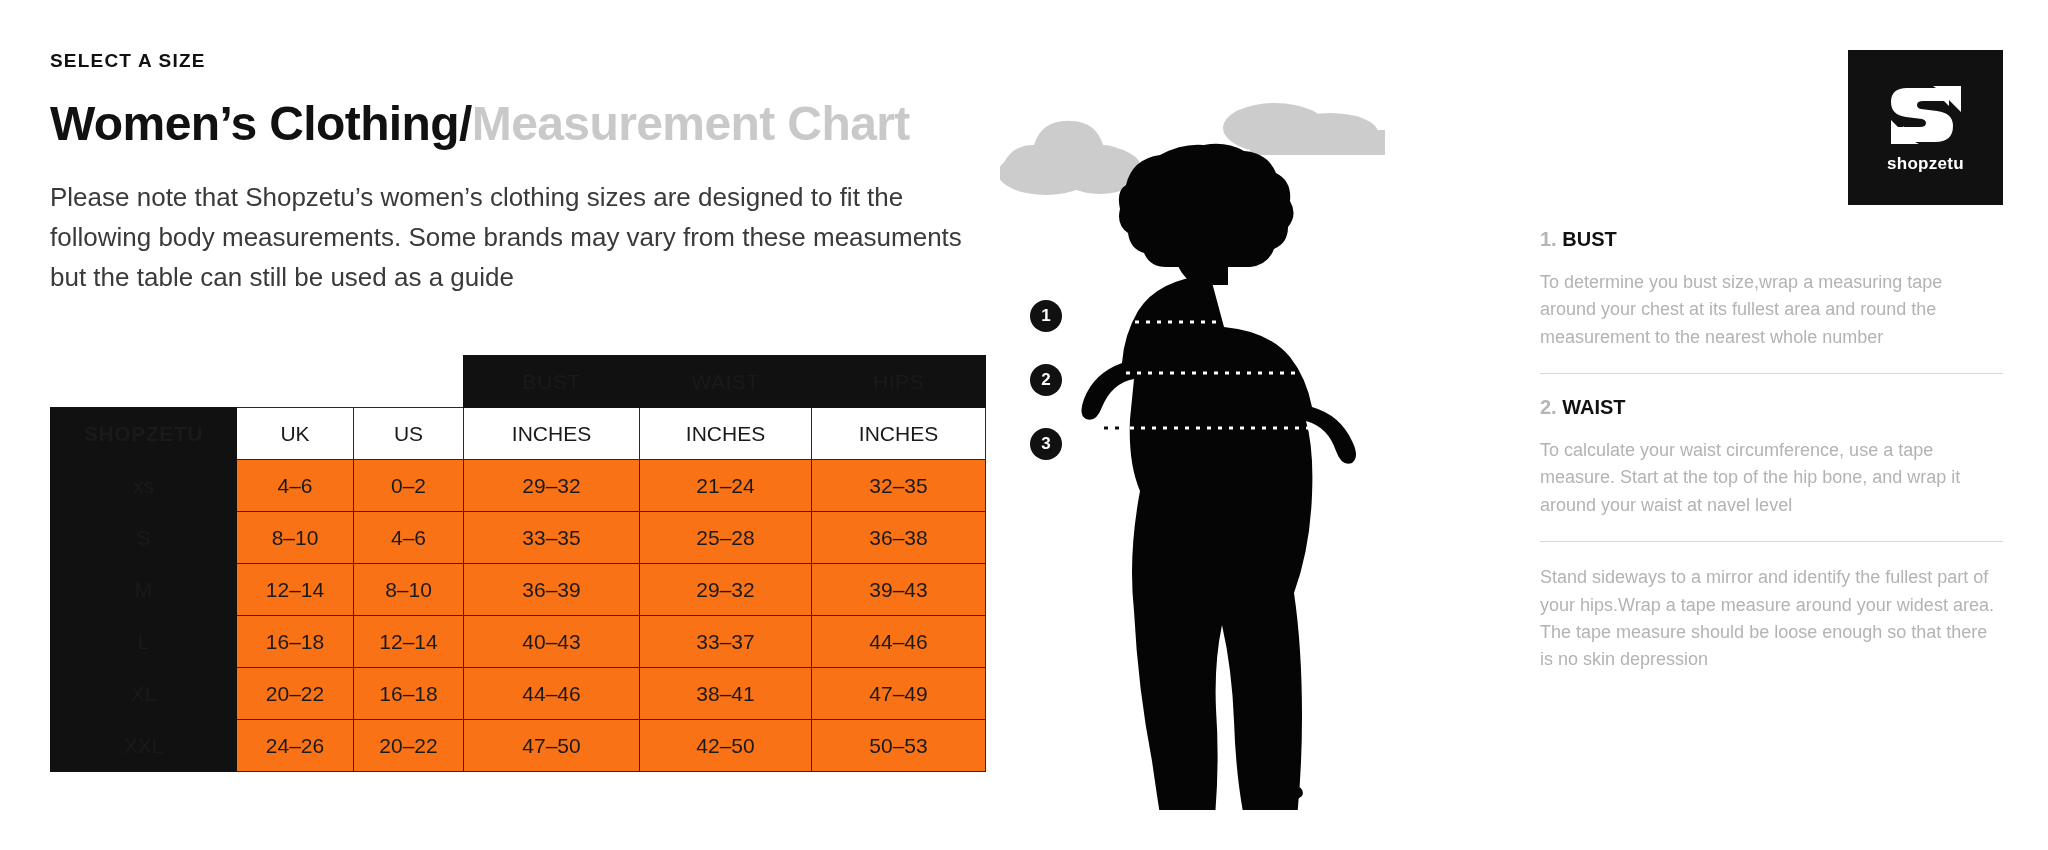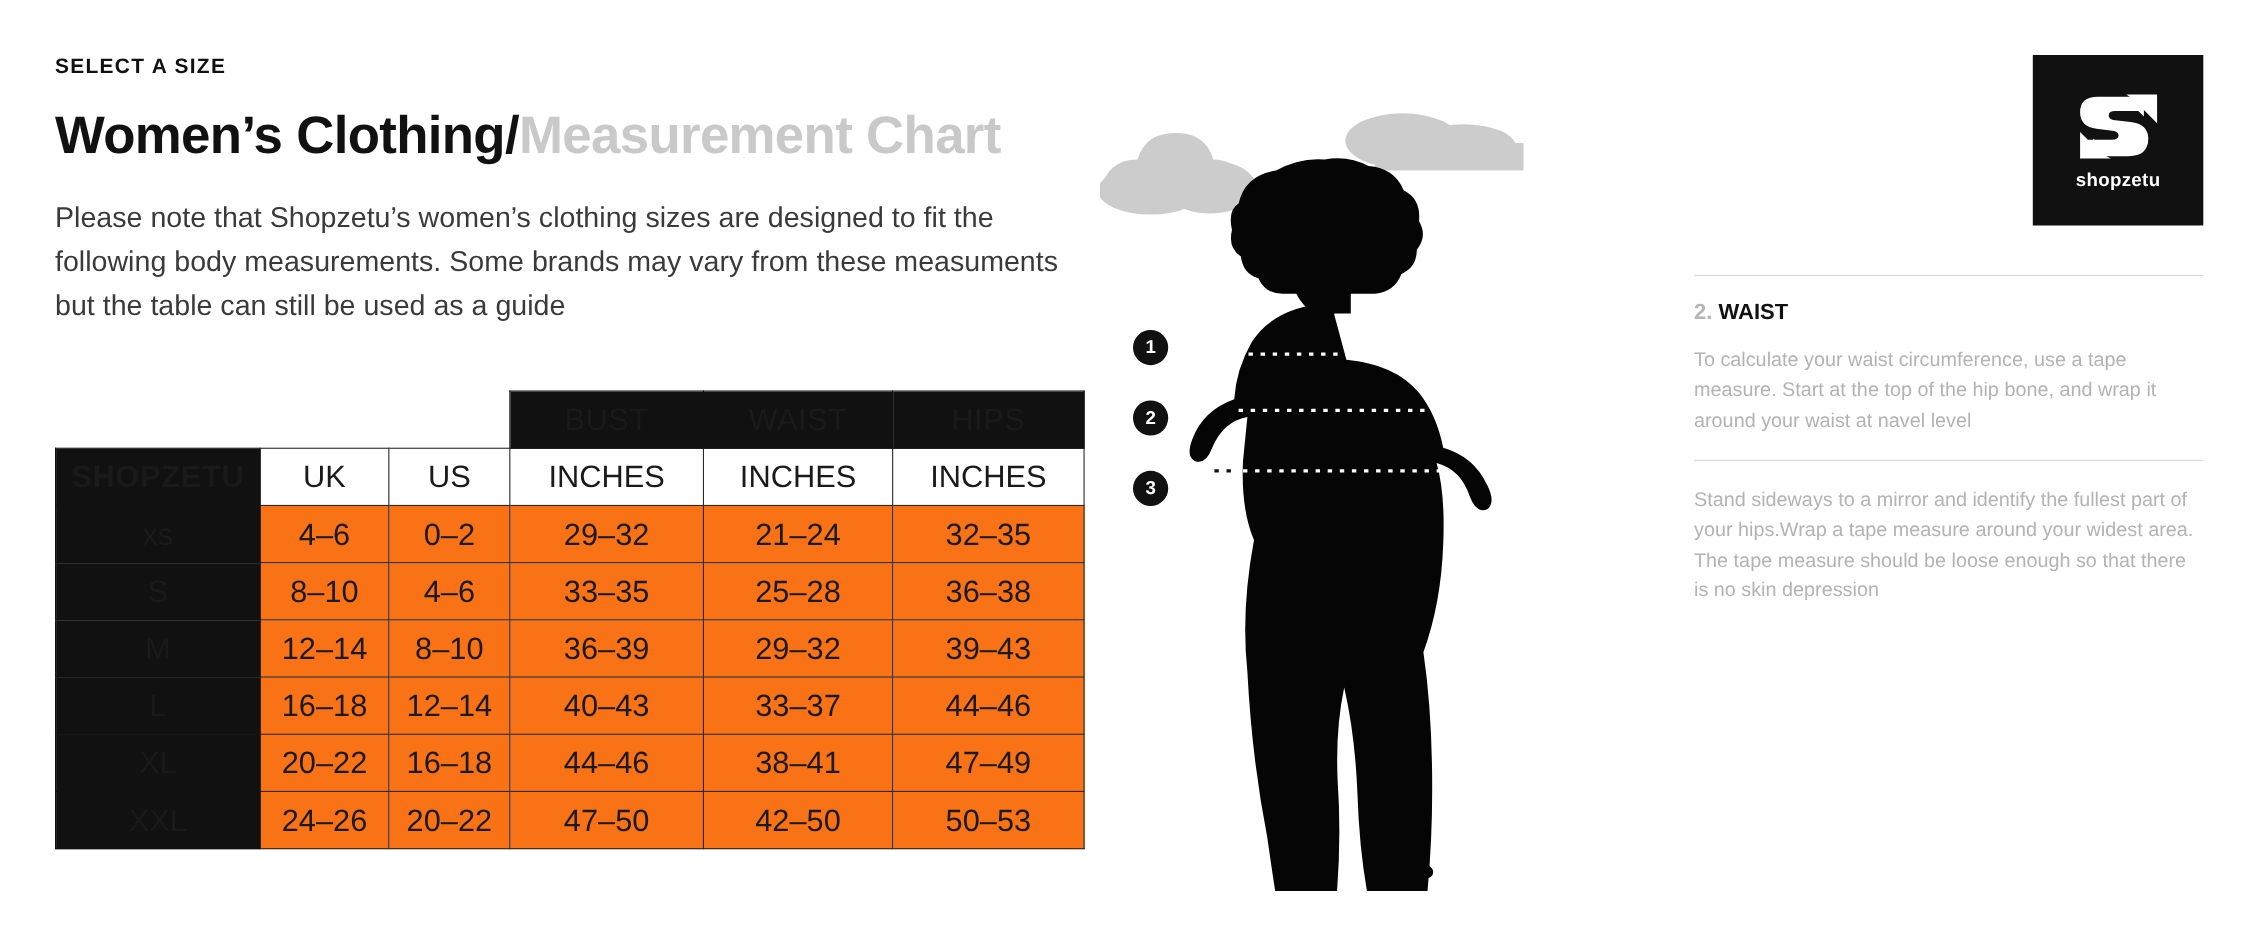--- a/index.html
+++ b/index.html
@@ -61,21 +61,21 @@
   table.size-table col.c1 { width: 117px; }
   table.size-table col.c2 { width: 110px; }
   table.size-table col.c3 { width: 176px; }
   table.size-table col.c4 { width: 172px; }
   table.size-table col.c5 { width: 174px; }
 
   table.size-table td, table.size-table th {
     height: 52px;
     text-align: center;
     vertical-align: middle;
-    font-size: 28px;
+    font-size: 21px;
     font-weight: normal;
     color: #1a1a1a;
     padding: 0;
   }
   .blank-cell { border: none; background: #ffffff; }
   .hdr-black {
     background: #111111;
     color: #ffffff;
     font-weight: bold;
     font-size: 21px;
@@ -327,20 +327,27 @@
   <div class="logo">
     <svg width="78" height="66" viewBox="0 0 78 66">
       <path d="M58 6 L20 6 q-16 0 -16 14 q0 13 15 15 l16 2 q4 1 4 4 q0 4 -6 4 L6 45 L6 60 L48 60 q18 0 18 -16 q0 -13 -16 -15 l-16 -2 q-4 -1 -4 -4 q0 -4 6 -4 l22 0 z" fill="#ffffff"></path>
       <path d="M46 4 L74 4 L74 30 L62 18 L62 24 L50 12 L58 12 z" fill="#ffffff"></path>
       <path d="M32 62 L4 62 L4 38 L16 50 L16 44 L28 56 L20 56 z" fill="#ffffff"></path>
     </svg>
     <div class="wordmark">shopzetu</div>
   </div>
 
   <div class="notes">
+    <div class="note">
+      <div class="note-head">
+        <span class="num">1.</span>
+        <span>BUST</span>
+      </div>
+      <div class="note-body">To determine you bust size,wrap a measuring tape around your chest at its fullest area and round the measurement to the nearest whole number</div>
+    </div>
     <hr class="note-rule">
 
     <div class="note">
       <div class="note-head">
         <span class="num">2.</span>
         <span>WAIST</span>
       </div>
       <div class="note-body">To calculate your waist circumference, use a tape measure. Start at the top of the hip bone, and wrap it around your waist at navel level</div>
     </div>
     <hr class="note-rule">

